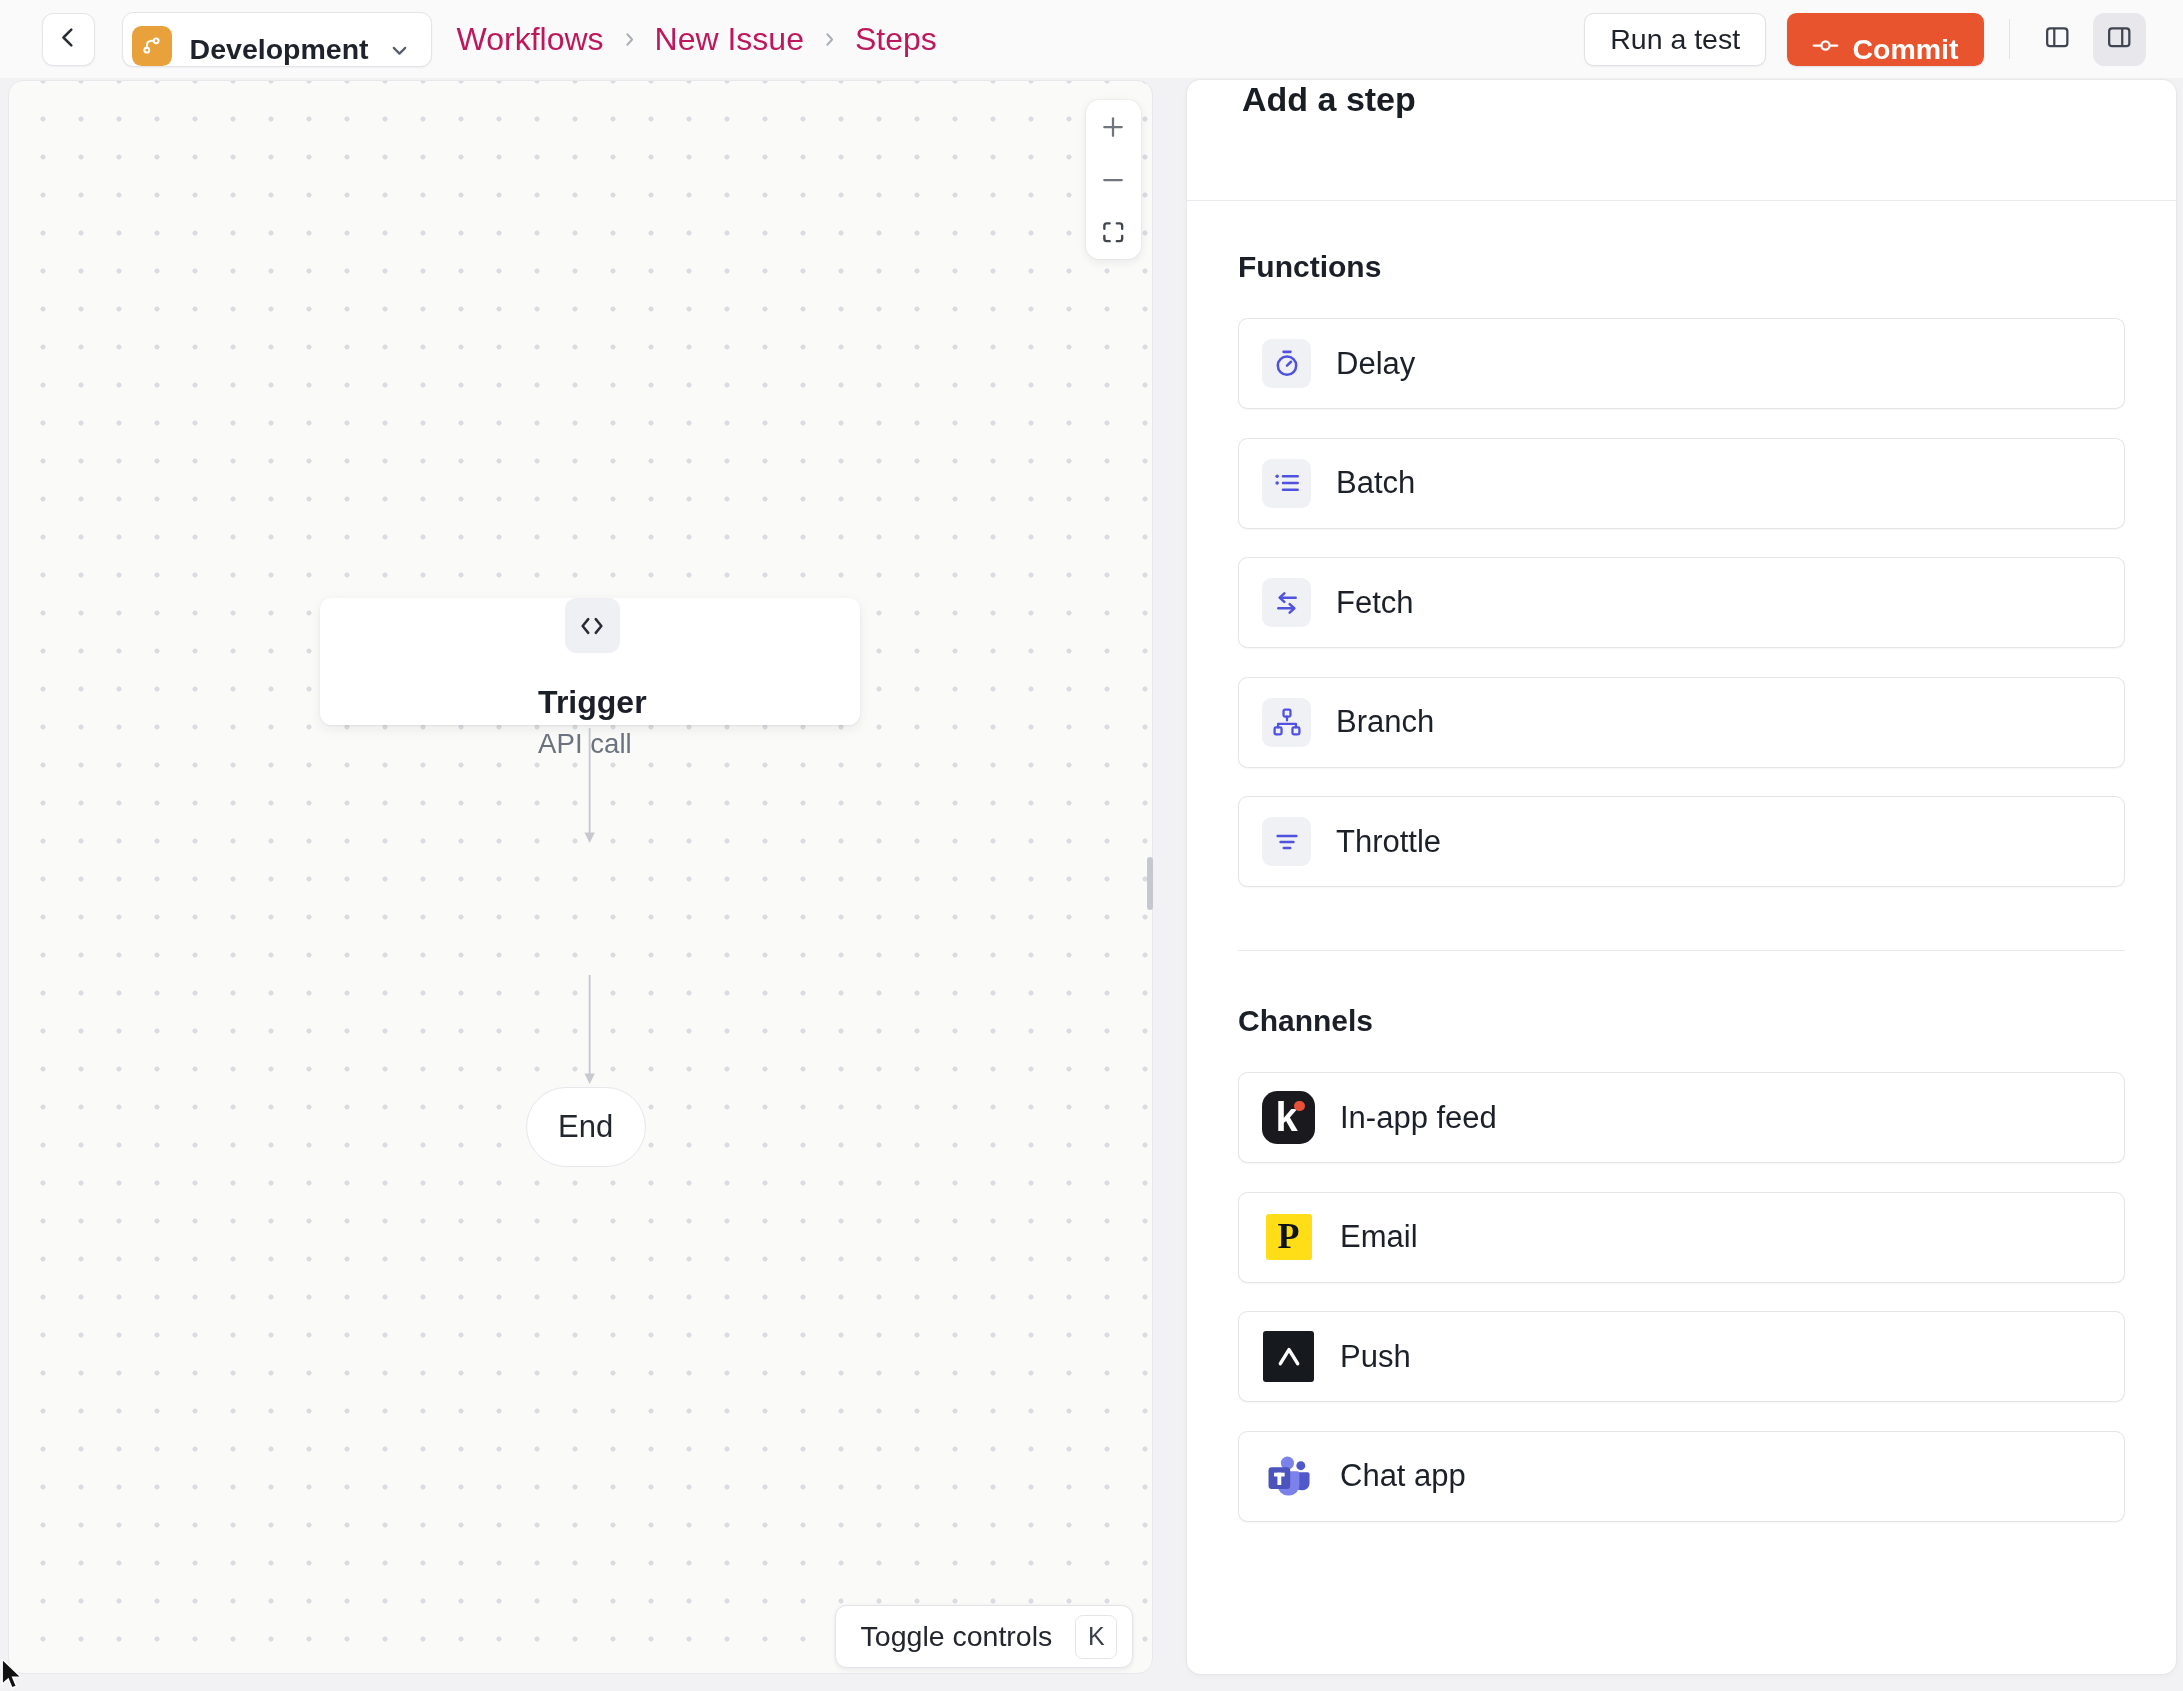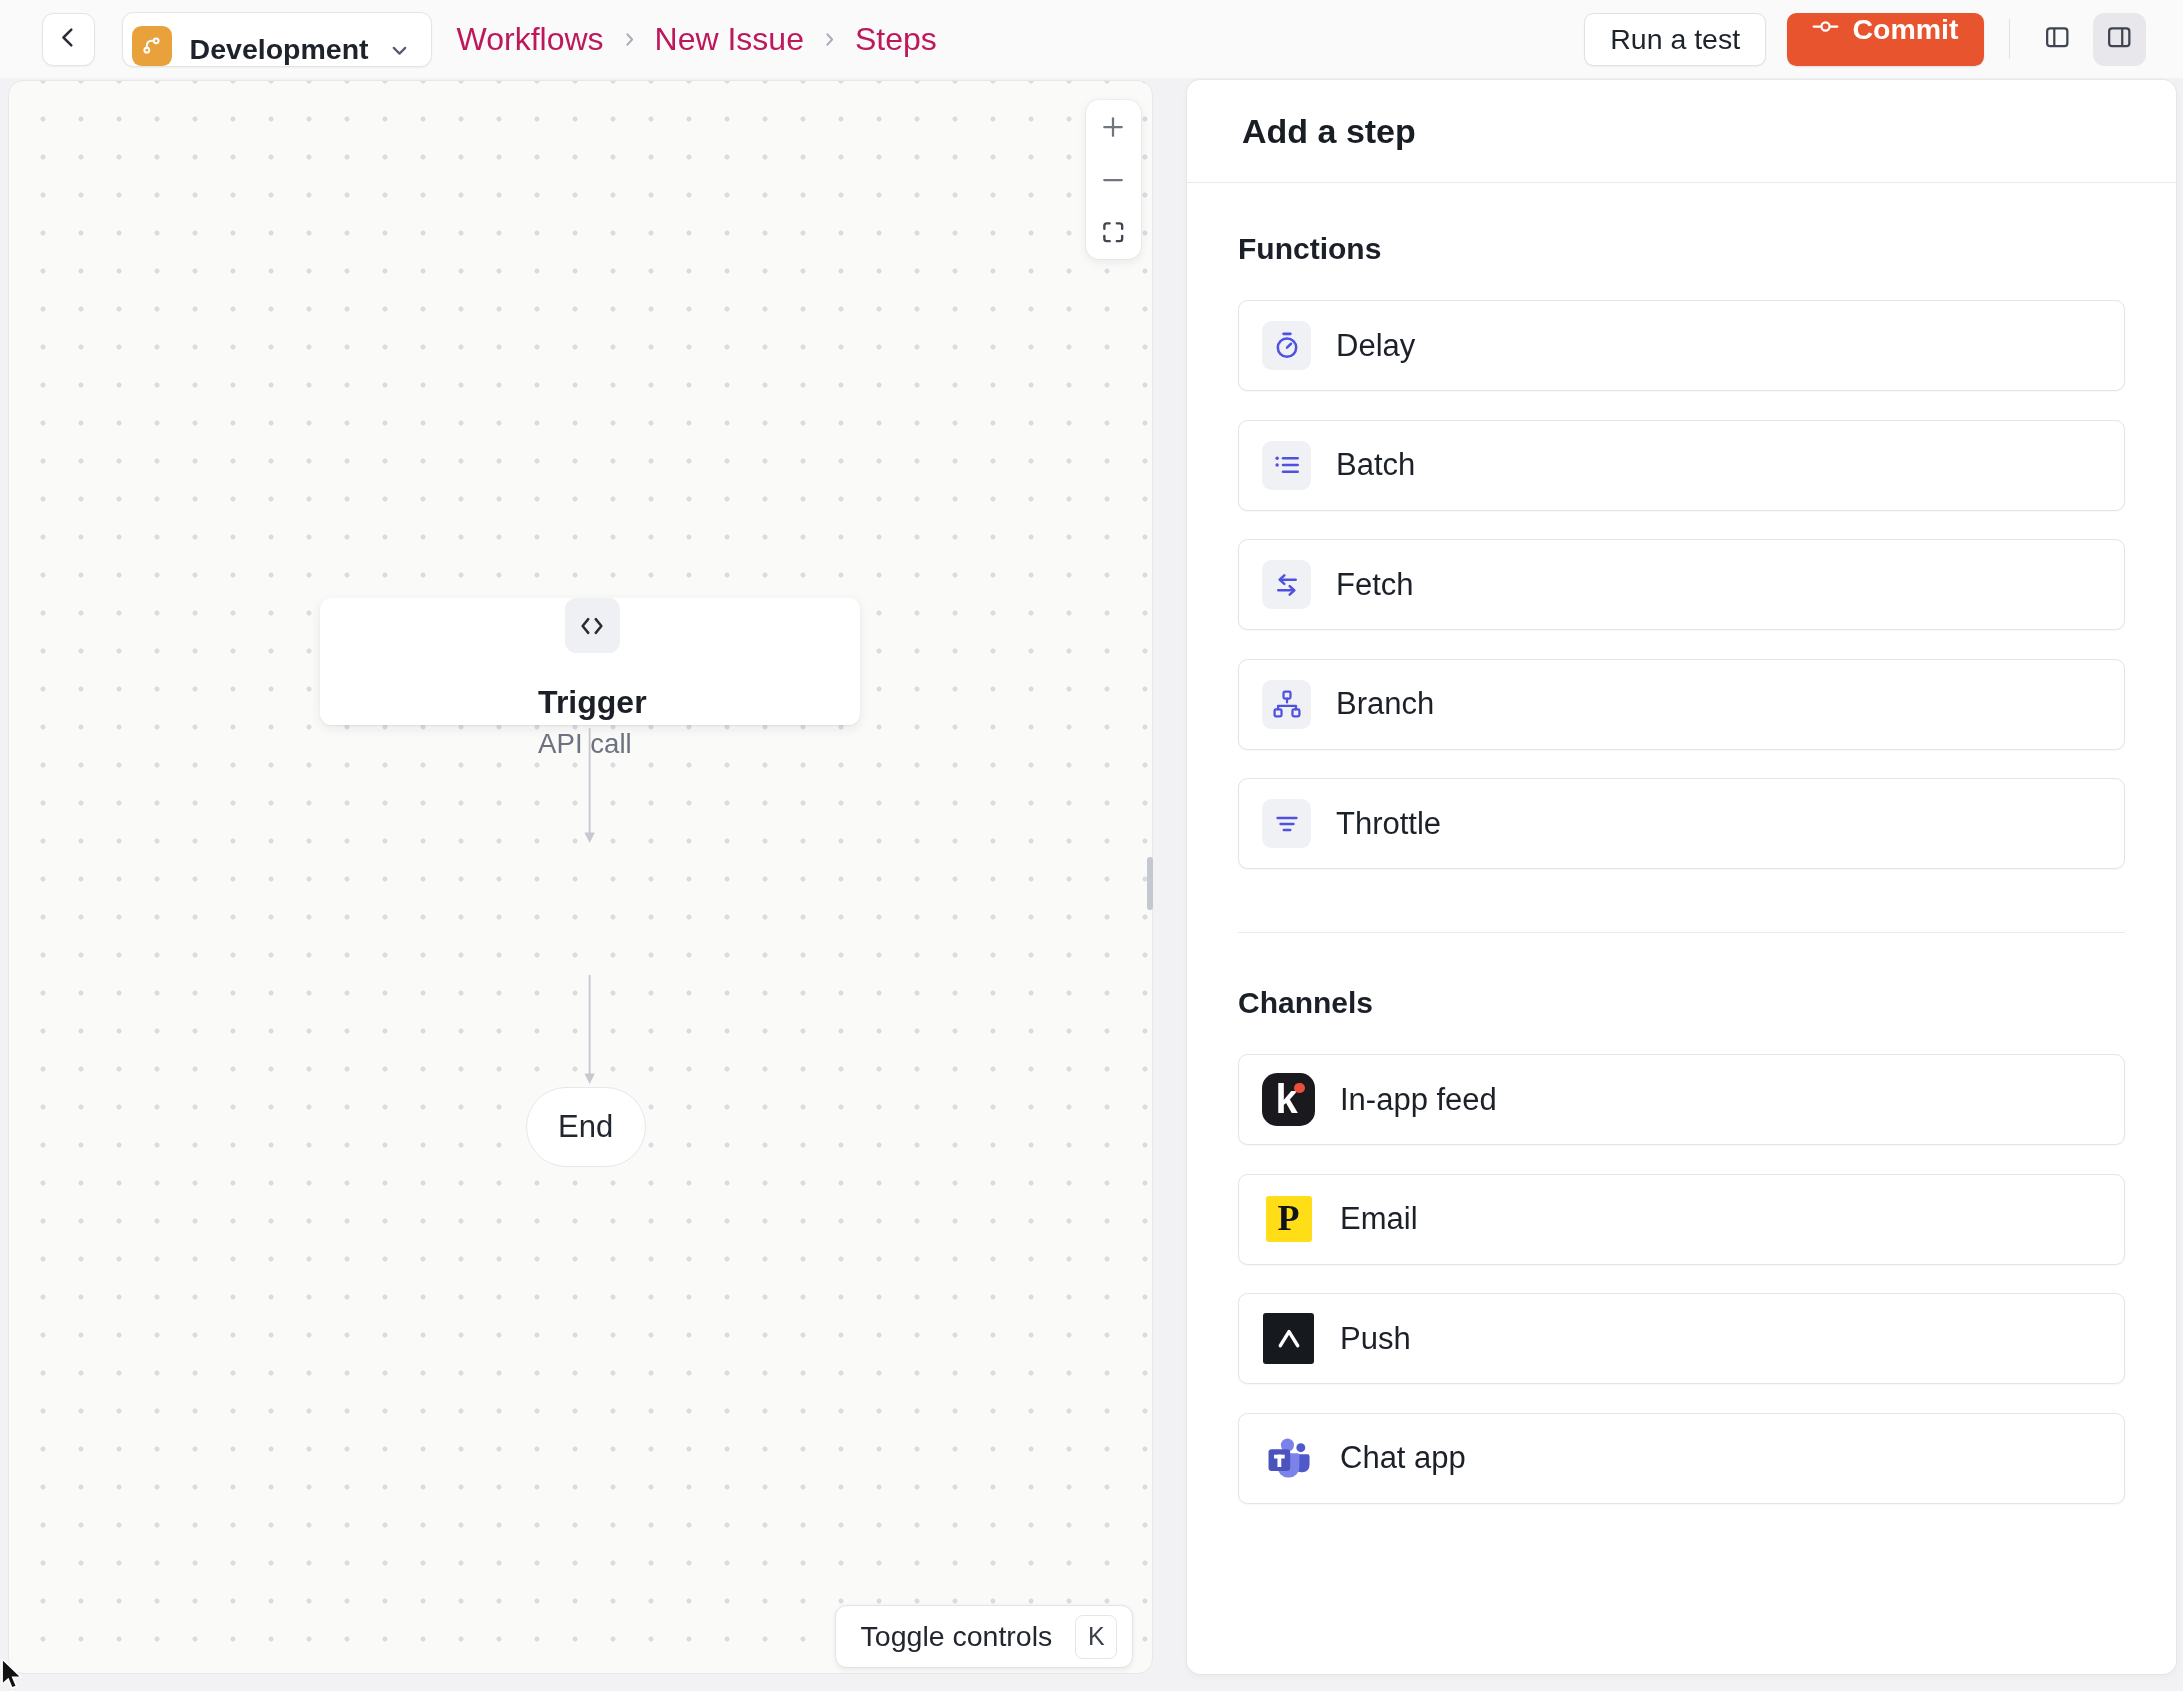--- a/index.html
+++ b/index.html
@@ -36,21 +36,21 @@
   .crumb { font-size:32px; color:#be185d; cursor:pointer; }
   .crumb-sep { display:flex; align-items:center; }
   .tb-spacer { flex:1; }
   .run-test-btn {
     height:53px; padding:0 25px; background:#fff; border:1px solid #E0E1E5;
     border-radius:9.5px; box-shadow:0 1px 1.9px rgba(20,24,34,.05);
     font-size:28.5px; color:#1E222A; display:flex; align-items:center; cursor:pointer;
   }
   .commit-btn {
     margin-left:21px; height:53px; padding:0 25px; background:#E8542D;
-    border:none; border-radius:9.5px; display:flex; align-items:flex-start; gap:13.3px;
+    border:none; border-radius:9.5px; display:flex; align-items:flex-end; gap:13.3px;
     font-size:28.5px; font-weight:600; color:#fff; cursor:pointer;
     box-shadow:0 1px 1.9px rgba(20,24,34,.12);
   }
   .tb-divider { width:1px; height:40px; background:#E1E2E6; margin:0 21px 0 25px; }
   .panel-toggle {
     width:53px; height:53px; border-radius:11.4px; background:transparent;
     display:flex; align-items:center; justify-content:center; cursor:pointer; border:none;
   }
   .panel-toggle.active { background:#E8E8EC; }
   .panel-toggle + .panel-toggle { margin-left:9.5px; }
@@ -110,21 +110,21 @@
     background:#C6C8CF; border-radius:3.8px; cursor:grab;
   }
   
   .side-panel {
     position:absolute; left:1187px; top:80px; width:989px; height:1594px;
     background:#fff; border-radius:13.3px;
     box-shadow:0 0 0 1px rgba(20,24,34,.03), 0 1.9px 7.6px rgba(20,24,34,.04);
     overflow:hidden;
   }
   .panel-header {
-    height:103px; display:flex; align-items:center; padding:8px 55px;
+    height:121px; display:flex; align-items:flex-start; padding:0 55px;
     border-bottom:1px solid #E9EAED;
   }
   .panel-title { font-size:34px; font-weight:600; color:#191D24; }
   .panel-body { padding:0 51px; }
   .section-heading { font-size:30px; font-weight:600; color:#1B1F27; }
   .sec-functions .section-heading { margin-top:49px; }
   .cards-grid {
     margin-top:34px; display:grid; grid-template-columns:1fr;
     column-gap:23px; row-gap:28.5px;
   }

